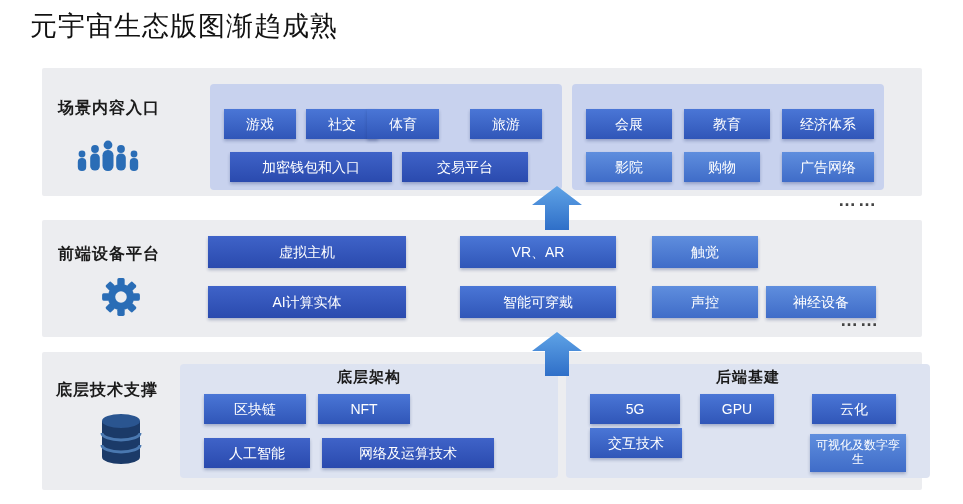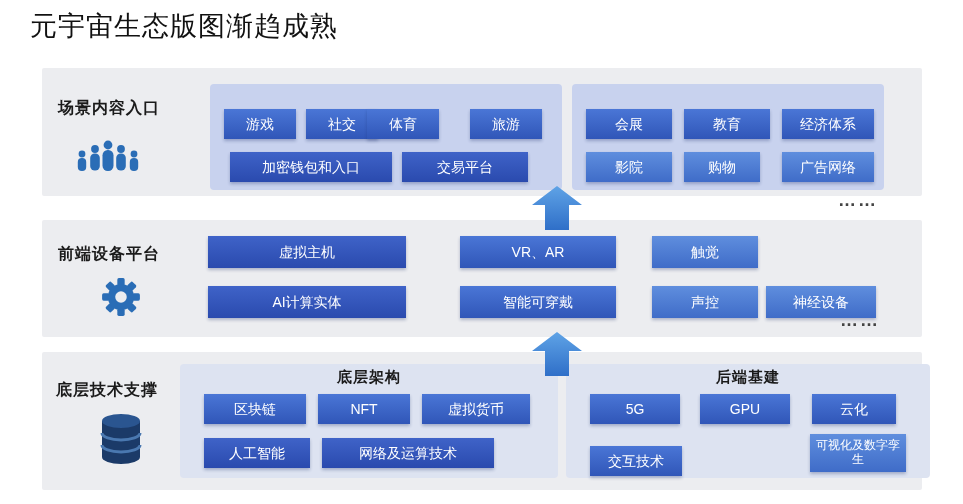--- a/index.html
+++ b/index.html
@@ -144,23 +144,22 @@
   </div>
 
   <div class="panel panel-bot" style="left:180px;top:364px;width:378px;height:114px"></div>
   <div class="panel panel-bot" style="left:566px;top:364px;width:364px;height:114px"></div>
 
   <div class="panel-title" style="left:180px;top:368px;width:378px">底层架构</div>
   <div class="panel-title" style="left:566px;top:368px;width:364px">后端基建</div>
 
   <div class="btn t2" style="left:204px;top:394px;width:102px">区块链</div>
   <div class="btn t2" style="left:318px;top:394px;width:92px">NFT</div>
-  <div class="btn t2" style="left:422px;top:394px;width:108px">虚拟货币</div>
   <div class="btn t1" style="left:204px;top:438px;width:106px">人工智能</div>
   <div class="btn t1" style="left:322px;top:438px;width:172px">网络及运算技术</div>
 
   <div class="btn t2" style="left:590px;top:394px;width:90px">5G</div>
-  <div class="btn t2" style="left:700px;top:394px;width:90px">GPU</div>
+  <div class="btn t2" style="left:700px;top:394px;width:74px">GPU</div>
   <div class="btn t2" style="left:812px;top:394px;width:84px">云化</div>
-  <div class="btn t2" style="left:590px;top:446px;width:92px">交互技术</div>
+  <div class="btn t2" style="left:590px;top:428px;width:92px">交互技术</div>
   <div class="btn t3 small" style="left:810px;top:434px;width:96px;height:38px">可视化及数字孪生</div>
 
 </div>
 
 </body></html>

